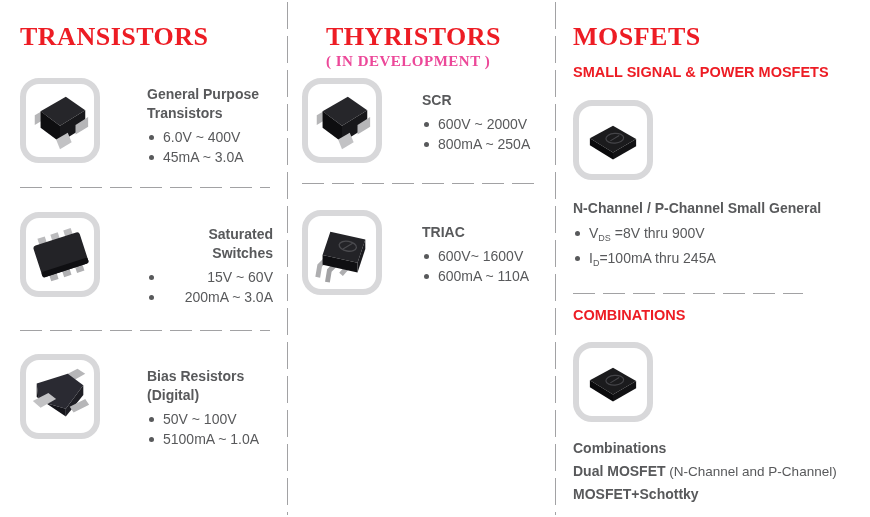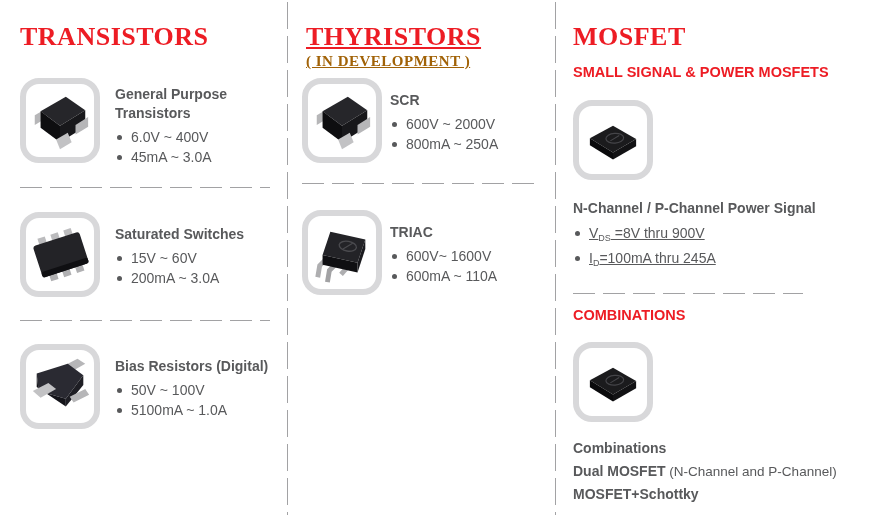--- a/index.html
+++ b/index.html
@@ -23,33 +23,33 @@
   .col1 { width:287px; padding:0 14px 0 20px; }
   .col2 { width:268px; padding:0 14px 0 15px; }
   .col3 { width:315px; padding:0 14px 0 18px; }
 
   h2.sec {
     font-family:"Liberation Serif", serif;
     font-weight:bold; font-size:26px; line-height:30px;
     color:#ed1c24; letter-spacing:0.5px;
     margin-top:22px;
   }
-  .col2 h2.sec, .col2 .dev-note { margin-left:4px;text-decoration:underline; }
+  .col2 h2.sec, .col2 .dev-note { margin-left:24px; }
   .dev-note {
     font-family:"Liberation Serif", serif;
     font-weight:bold; font-size:15px; line-height:16px;
-    color:#a16207; margin-top:1px; letter-spacing:0.5px;
+    color:#ec4899; margin-top:1px; letter-spacing:0.5px;
   }
   .red-head {
     color:#ed1c24; font-weight:bold; font-size:14.5px; line-height:15px;
   }
   .rh1 { margin-top:13px; }
   .rh2 { margin-top:14px; }
 
-  .product { display:flex; align-items:flex-start; }
+  .product { display:flex; align-items:flex-start;gap:32px; }
   .thumb {
     flex:none; width:80px; height:85px;
     border:6px solid #d8d8da; border-radius:19px;
     background:#fff; display:flex; align-items:center; justify-content:center;
   }
   .col3 .thumb { width:80px; height:80px; }
   .info { margin-left:15px; padding-top:13px; width:176px; }
   .info.tall { padding-top:7px; }
   .col2 .info { margin-left:8px; width:140px; }
   .p-title { font-weight:bold; font-size:14px; line-height:19px; color:#58595b; }
@@ -69,33 +69,33 @@
     height:1px;
     background:repeating-linear-gradient(90deg,#a2a2a4 0 22px, transparent 22px 30px);
   }
   .col1 .dash-sep { width:250px; }
   .col2 .dash-sep { width:237px; }
   .col3 .dash-sep { width:230px; }
 
   
   .row1 { margin-top:26px; }
   .sep1 { margin-top:20px; }
-  .row2 { margin-top:24px; }
+  .row2 { margin-top:24px;text-align:right; }
   .sep2 { margin-top:23px; }
   .row3 { margin-top:23px; }
 
   
   .rowSCR { margin-top:9px; }
   .sepT { margin-top:20px; }
   .rowTRIAC { margin-top:26px; }
 
   
   .thumb.solo1 { margin-top:20px; }
   .mos-title { margin-top:18px; font-weight:bold; font-size:14px; line-height:20px; }
-  .col3 ul.specs { margin-top:5px;text-decoration:underline; }
+  .col3 ul.specs { margin-top:5px; }
   .sepM { margin-top:20px; }
   .thumb.solo2 { margin-top:19px; }
   .combo { margin-top:15px; }
   .combo-line { font-size:14px; line-height:23px; white-space:nowrap; }
   .combo-line .b { font-weight:bold; }
   .combo-line .n { font-size:13.5px; }
 </style>
 </head>
 <body>
 
@@ -218,35 +218,35 @@
         <div class="p-title">TRIAC</div>
         <ul class="specs">
           <li>600V~ 1600V</li>
           <li>600mA ~ 110A</li>
         </ul>
       </div>
     </div>
   </div>
 
   <div class="col col3">
-    <h2 class="sec">MOSFET</h2>
+    <h2 class="sec">MOSFETS</h2>
     <div class="red-head rh1">SMALL SIGNAL &amp; POWER MOSFETS</div>
 
     <div class="thumb solo1">
       <svg width="64" height="64" viewBox="0 0 68 72" aria-hidden="true">
         <polygon points="8,34 34,20 60,35 34,50" fill="#1b1b1d"></polygon>
         <polygon points="8,34 34,50 34,58 8,42" fill="#0a0a0c"></polygon>
         <polygon points="34,50 60,35 60,43 34,58" fill="#121214"></polygon>
         <ellipse cx="36" cy="34" rx="10" ry="5.5" fill="none" stroke="#454549" stroke-width="1.3" transform="rotate(-4 36 34)"></ellipse>
         <path d="M31,37 L41,31" stroke="#454549" stroke-width="1.2"></path>
       </svg>
     </div>
 
     <div class="mos-title">
-      <div>N-Channel / P-Channel Power Signal</div>
+      <div>N-Channel / P-Channel Small General</div>
     </div>
 
     <ul class="specs">
       <li><span>V</span><sub class="sb">DS</sub><span> =8V thru 900V</span></li>
       <li><span>I</span><sub class="sb">D</sub><span>=100mA thru 245A</span></li>
     </ul>
 
     <div class="dash-sep sepM"></div>
 
     <div class="red-head rh2">COMBINATIONS</div>

